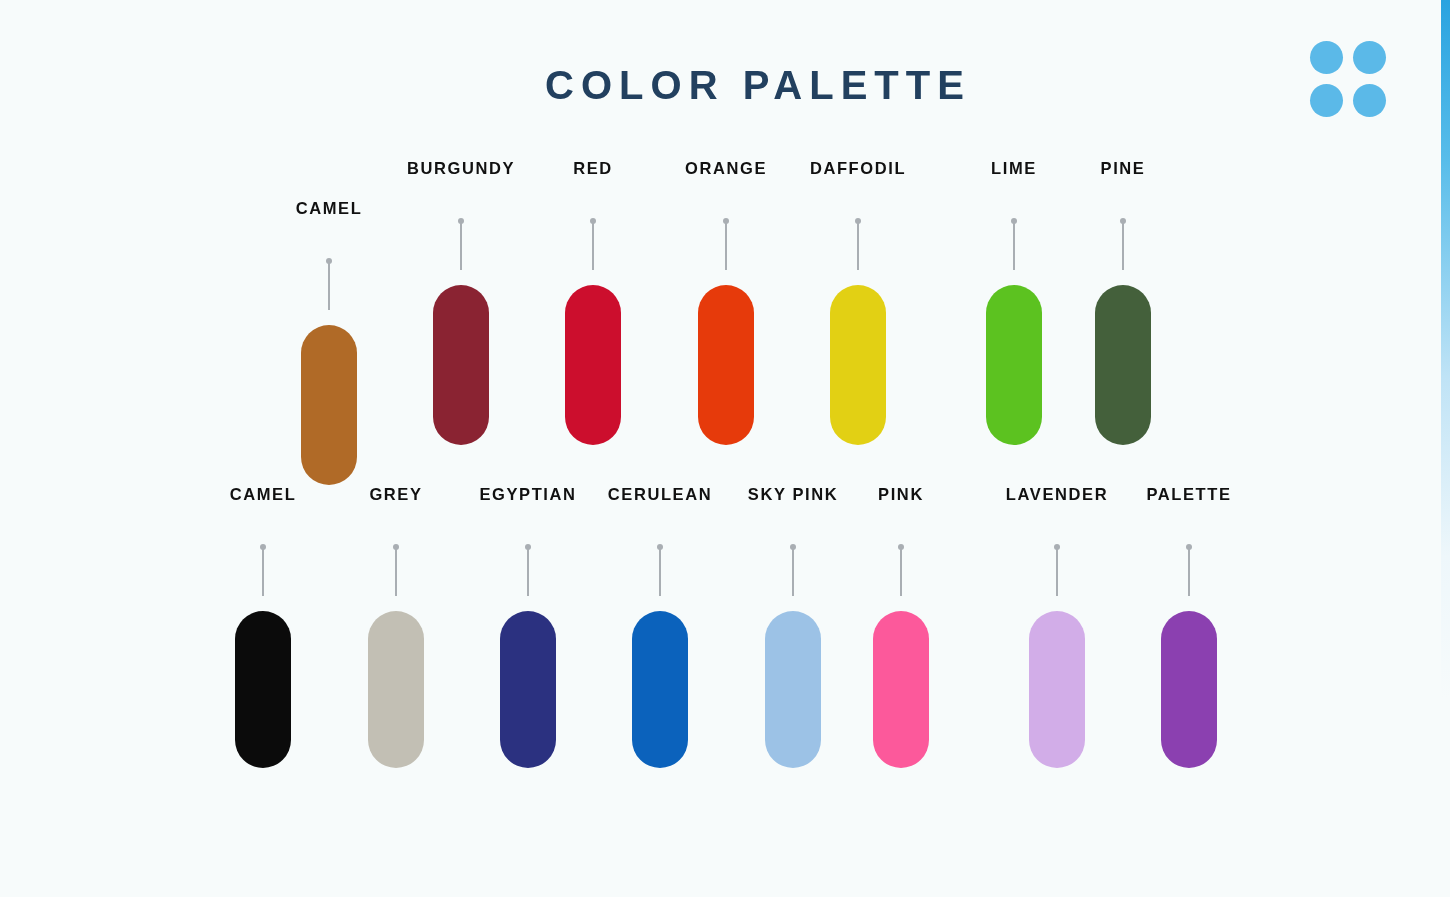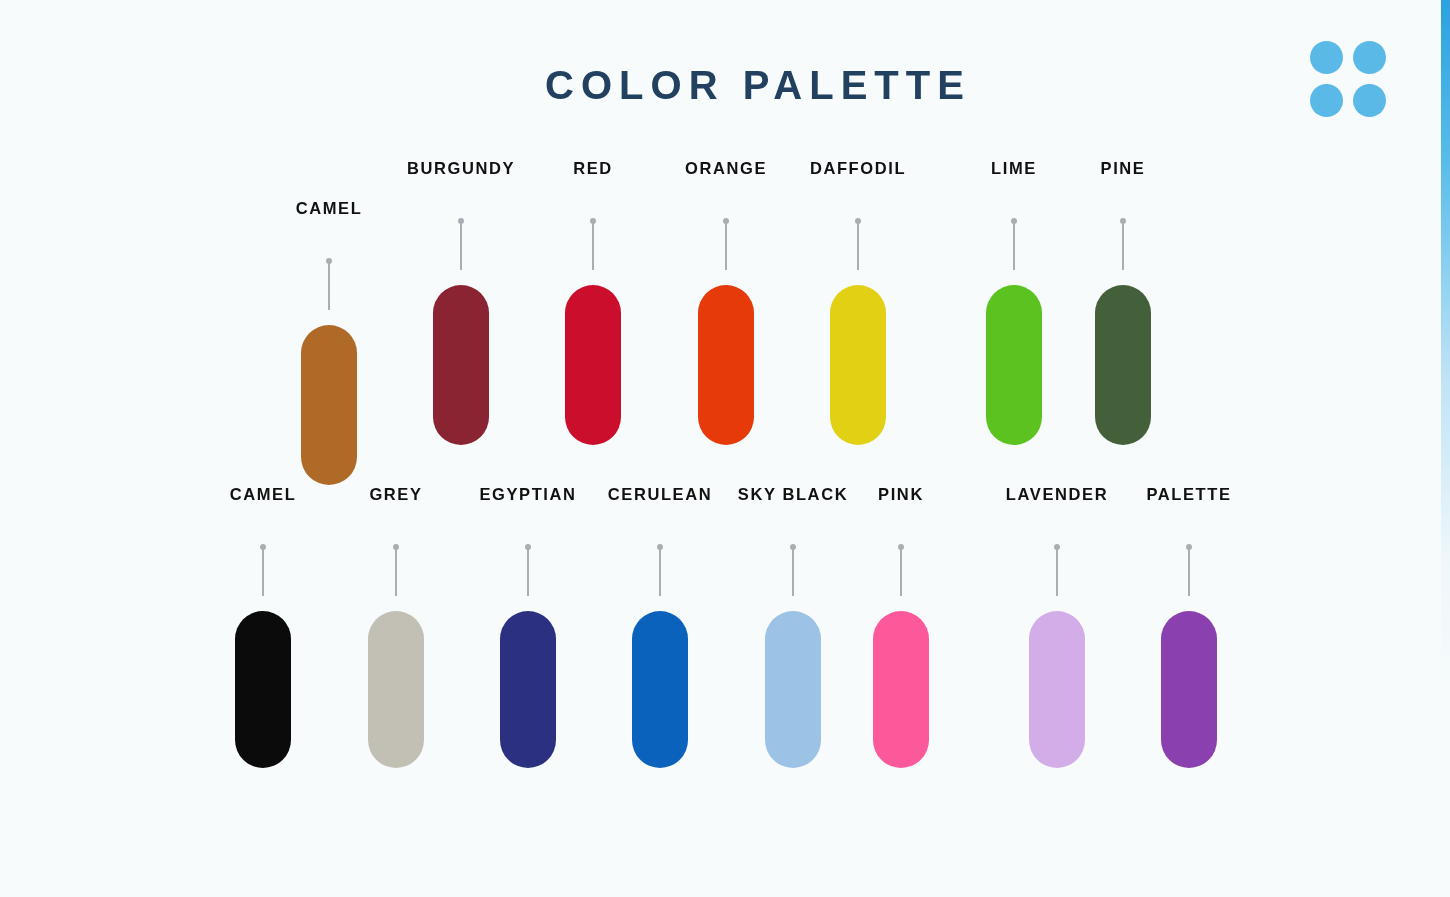--- a/index.html
+++ b/index.html
@@ -217,21 +217,21 @@
     </div>
     <div class="swatch-group" style="left: 660px;">
       <div class="swatch-label" style="color: rgb(17, 17, 17);">CERULEAN</div>
       <div class="pin">
         <span class="pin-head" style="background: rgb(169, 174, 179);"></span>
         <span class="pin-stem" style="background: rgb(169, 174, 179);"></span>
       </div>
       <div class="swatch" style="background: rgb(11, 98, 188);"></div>
     </div>
     <div class="swatch-group" style="left: 793px;">
-      <div class="swatch-label" style="color: rgb(17, 17, 17);">SKY BLACK</div>
+      <div class="swatch-label" style="color: rgb(17, 17, 17);">SKY PINK</div>
       <div class="pin">
         <span class="pin-head" style="background: rgb(169, 174, 179);"></span>
         <span class="pin-stem" style="background: rgb(169, 174, 179);"></span>
       </div>
       <div class="swatch" style="background: rgb(156, 194, 230);"></div>
     </div>
     <div class="swatch-group" style="left: 901px;">
       <div class="swatch-label" style="color: rgb(17, 17, 17);">PINK</div>
       <div class="pin">
         <span class="pin-head" style="background: rgb(169, 174, 179);"></span>

